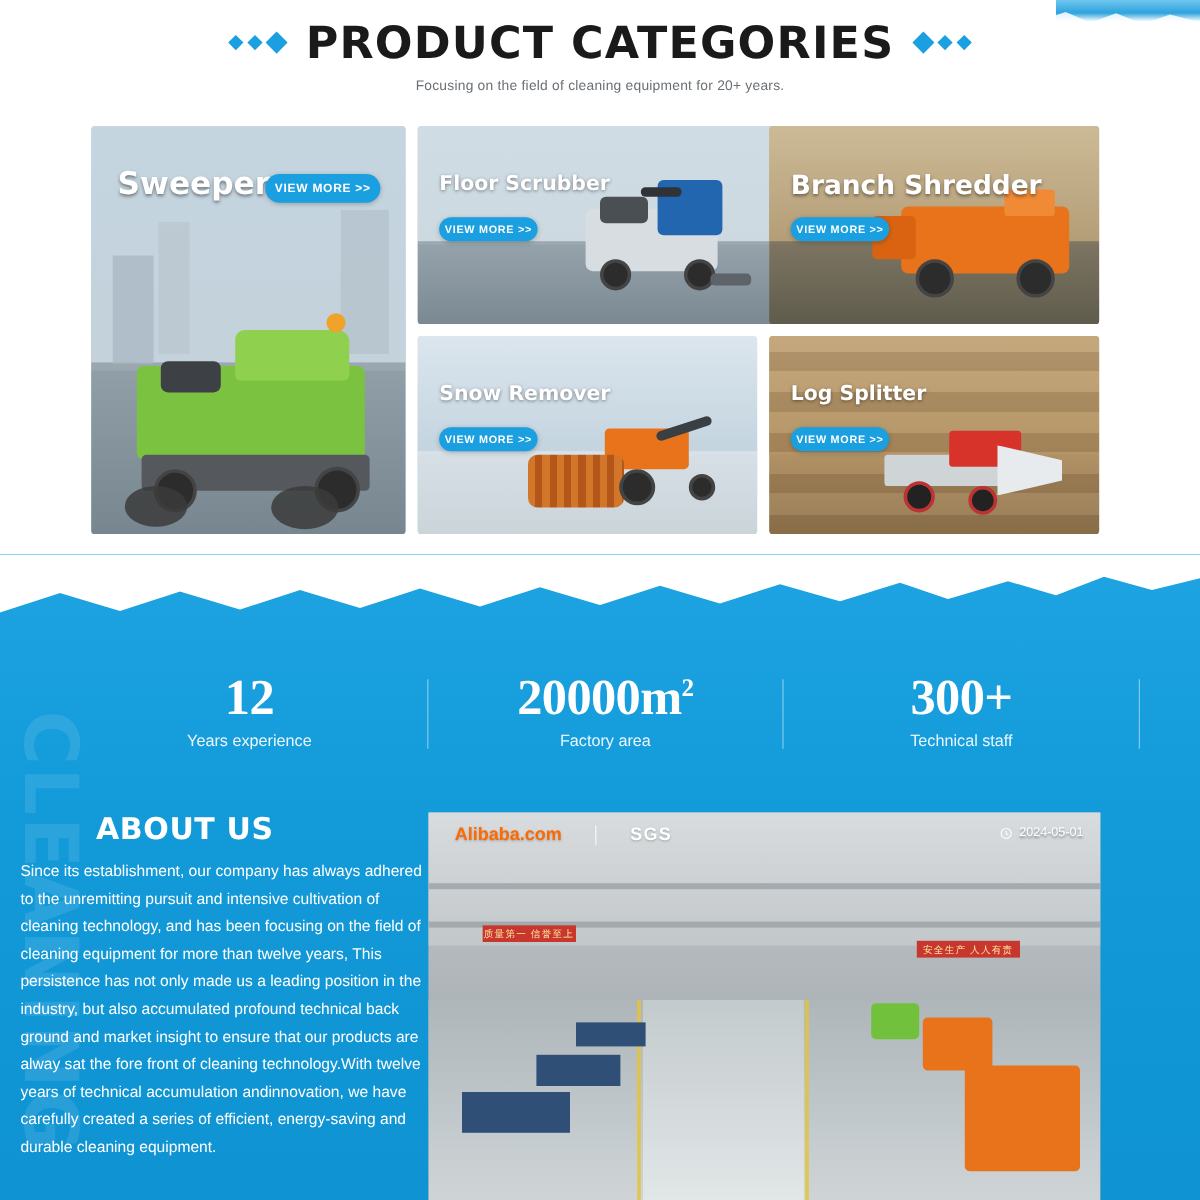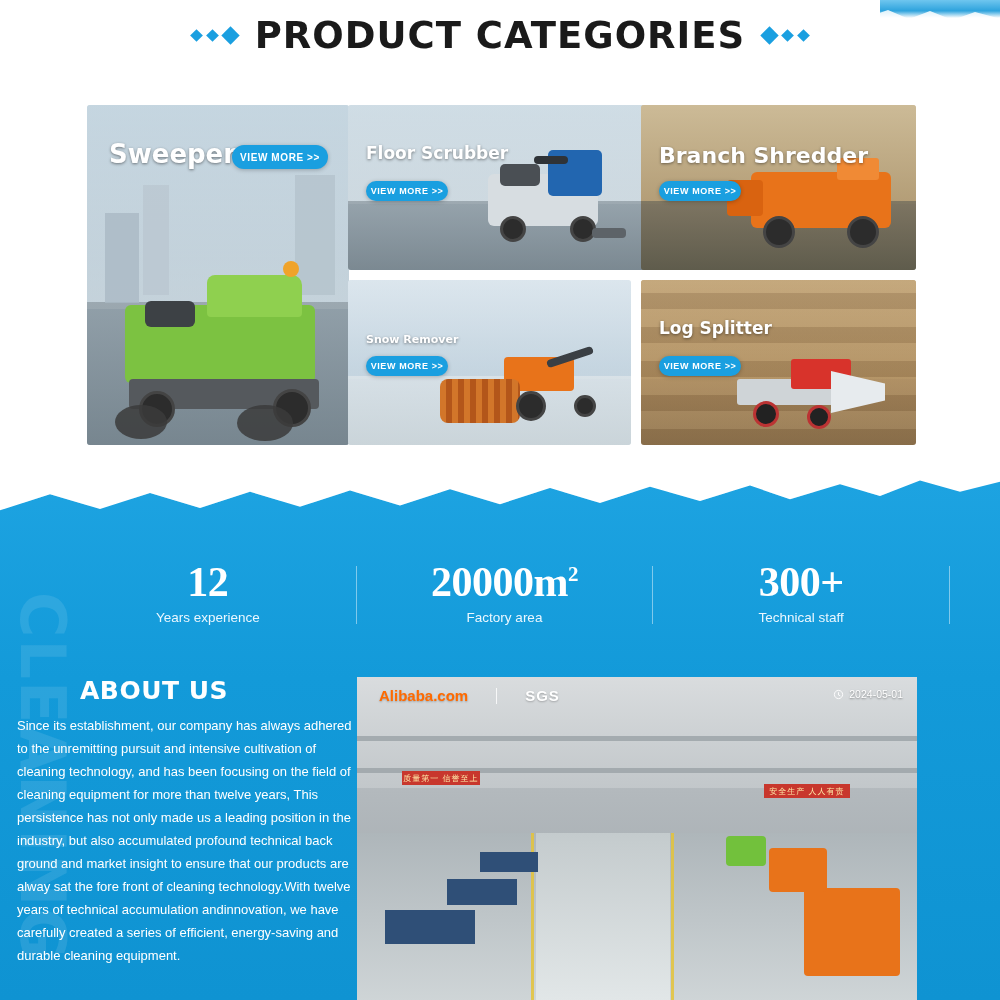--- a/index.html
+++ b/index.html
@@ -51,37 +51,37 @@
   .viewmore {
     position: absolute; display: inline-flex; align-items: center; justify-content: center;
     background: #1a9fe0; color: #fff; border-radius: 13px;
     font-size: 9px; letter-spacing: .6px; font-weight: 700;
     box-shadow: 0 1px 4px rgba(0,0,0,.25);
     cursor: pointer; white-space: nowrap;
   }
 
   
   #card-sweeper { left: 0; top: 0; width: 262px; height: 340px;
-    background: linear-gradient(180deg,#b9c9d4 0%,#9fb4c2 45%,#8fa6b4 100%); margin-left: 11px; }
+    background: linear-gradient(180deg,#b9c9d4 0%,#9fb4c2 45%,#8fa6b4 100%); }
   #card-sweeper .label { left: 22px; top: 34px; font-size: 26px; }
   #card-sweeper .viewmore { left: 145px; top: 40px; width: 96px; height: 24px; font-size: 10px; }
 
   #card-scrubber { left: 272px; top: 0; width: 325px; height: 165px;
     background: linear-gradient(180deg,#cfd8de 0%,#aebfca 60%,#9fb2bd 100%); }
   #card-scrubber .label { left: 18px; top: 38px; font-size: 17px; }
   #card-scrubber .viewmore { left: 18px; top: 76px; width: 82px; height: 20px; }
 
   #card-shredder { left: 565px; top: 0; width: 275px; height: 165px;
     background: linear-gradient(180deg,#c9b99e 0%,#a89274 60%,#6d6a58 100%); }
   #card-shredder .label { left: 18px; top: 38px; font-size: 22px; }
   #card-shredder .viewmore { left: 18px; top: 76px; width: 82px; height: 20px; }
 
   #card-snow { left: 272px; top: 175px; width: 283px; height: 165px;
     background: linear-gradient(180deg,#d7e2ea 0%,#b9ccda 55%,#cdd8de 100%); }
-  #card-snow .label { left: 18px; top: 38px; font-size: 11px; margin-top: 15px; }
+  #card-snow .label { left: 18px; top: 38px; font-size: 17px; }
   #card-snow .viewmore { left: 18px; top: 76px; width: 82px; height: 20px; }
 
   #card-log { left: 565px; top: 175px; width: 275px; height: 165px;
     background: linear-gradient(180deg,#c3a87f 0%,#b08f63 55%,#8e7450 100%); }
   #card-log .label { left: 18px; top: 38px; font-size: 17px; }
   #card-log .viewmore { left: 18px; top: 76px; width: 82px; height: 20px; }
 
   
   .ill { position: absolute; }
   .sky { position:absolute; left:0; top:0; right:0; height:60%;
@@ -186,20 +186,21 @@
           <i class="dm sm"></i>
           <i class="dm"></i>
       </span>
       <h1 class="page-title">PRODUCT CATEGORIES</h1>
       <span class="diamonds">
         <i class="dm"></i>
           <i class="dm sm"></i>
           <i class="dm sm"></i>
       </span>
     </div>
+    <div class="subtitle">Focusing on the field of cleaning equipment for 20+ years.</div>
   </div>
 
   <div class="grid">
 
     <div class="card" id="card-sweeper">
       <div class="sky"></div>
       <div class="ground"></div>
       <div class="ill" style="left:18px;bottom:142px;width:34px;height:90px;background:#aab9c4;opacity:.8"></div>
       <div class="ill" style="left:56px;bottom:150px;width:26px;height:110px;background:#bac7d1;opacity:.8"></div>
       <div class="ill" style="right:14px;bottom:150px;width:40px;height:120px;background:#b3c1cb;opacity:.75"></div>

